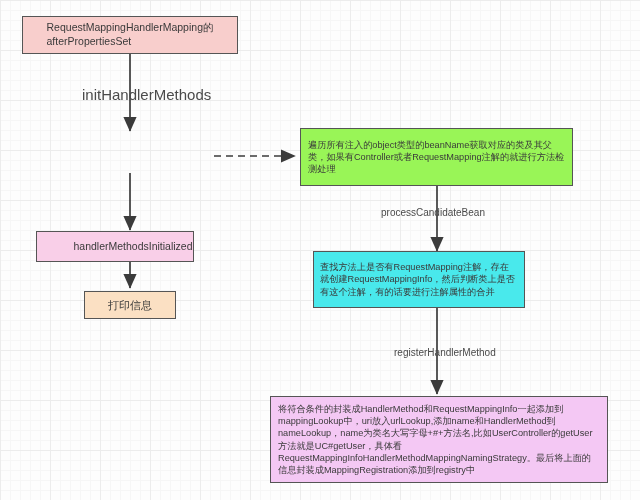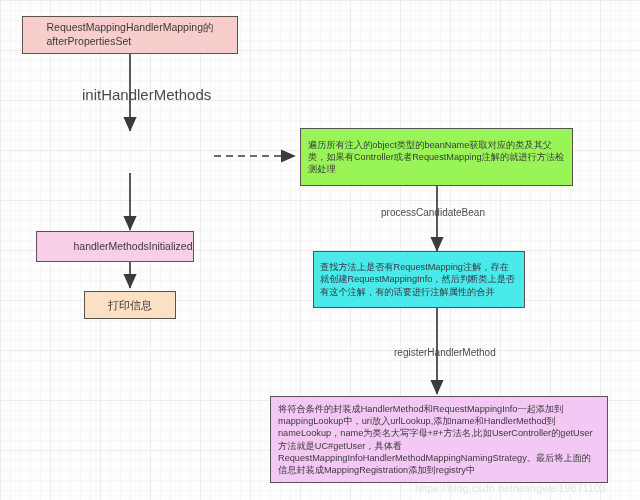--- a/index.html
+++ b/index.html
@@ -107,15 +107,14 @@
   <div class="node n-cyan" style="left:313px; top:251px; width:212px; height:57px; font-size:9.2px; white-space:normal; padding:3px 6px;">查找方法上是否有RequestMapping注解，存在就创建RequestMappingInfo，然后判断类上是否有这个注解，有的话要进行注解属性的合并</div>
 
   <div class="node n-violet" style="left:270px; top:396px; width:338px; height:87px; font-size:9.2px; white-space:normal; padding:3px 7px;">将符合条件的封装成HandlerMethod和RequestMappingInfo一起添加到mappingLookup中，uri放入urlLookup,添加name和HandlerMethod到nameLookup，name为类名大写字母+#+方法名,比如UserController的getUser方法就是UC#getUser，具体看RequestMappingInfoHandlerMethodMappingNamingStrategy。最后将上面的信息封装成MappingRegistration添加到registry中</div>
 
   <div class="edge-label" style="left:82px; top:86px; font-size:15px;">initHandlerMethods</div>
 
   <div class="edge-label" style="left:381px; top:207px; font-size:10px;">processCandidateBean</div>
 
   <div class="edge-label" style="left:394px; top:347px; font-size:10px;">registerHandlerMethod</div>
 
-  <div class="watermark" style="left:415px; top:482px; font-size:10.5px;">https://blog.csdn.net/wangwei19871103</div>
 
 </div>
 
 </body></html>

